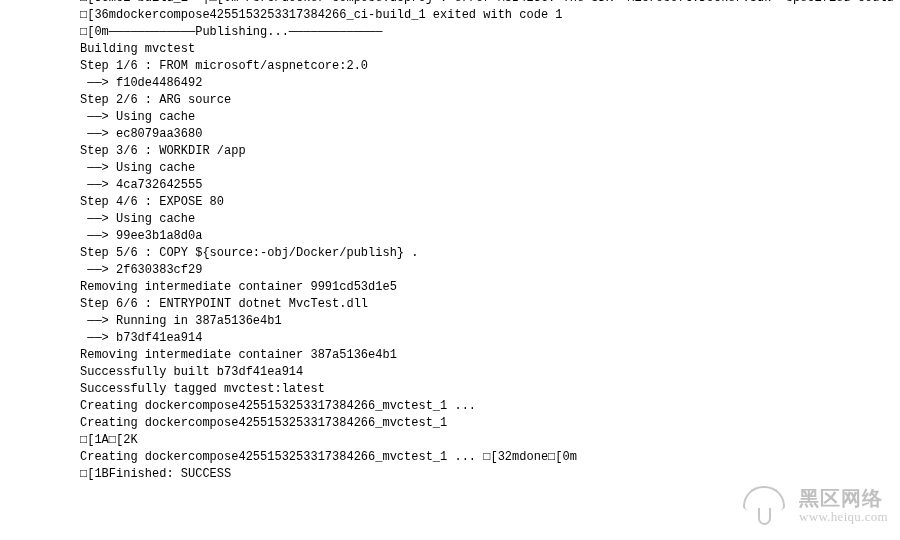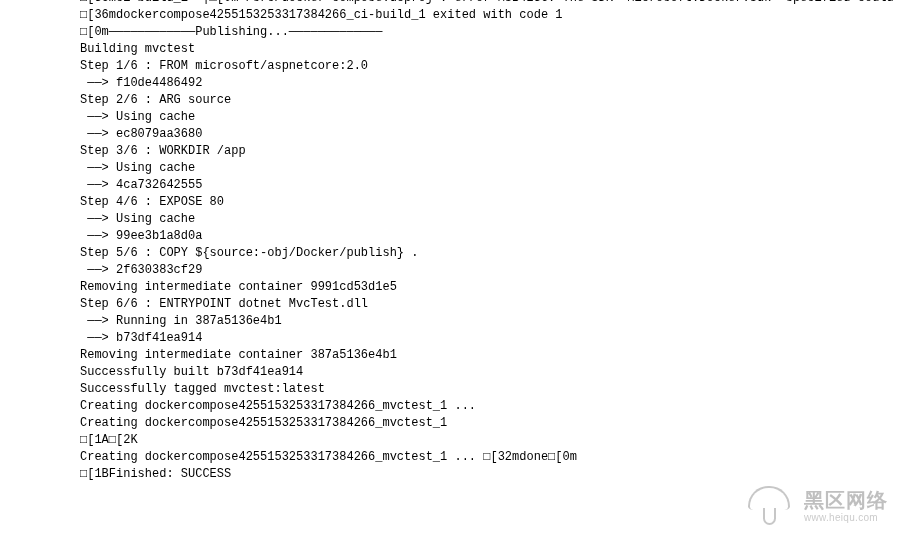--- a/index.html
+++ b/index.html
@@ -71,22 +71,22 @@
     line-height: 1.15;
   }
   .wm-cn {
     font-family: "Microsoft YaHei", "SimHei", sans-serif;
     font-size: 20px;
     font-weight: 700;
     color: #8c8c8c;
     letter-spacing: 1px;
   }
   .wm-url {
-    font-family: Liberation Sans, sans-serif;
-    font-size: 10px;
+    font-family: Liberation Serif, serif;
+    font-size: 13px;
     color: #a0a0a0;
     letter-spacing: 0.3px;
   }
 </style>
 </head>
 <body>
 
 <div class="terminal" id="terminal"><span class="line">□[36mci-build_1  |□[0m /src/docker-compose.dcproj : error MSB4236: The SDK 'Microsoft.Docker.Sdk' specified could not be found</span><span class="line">□[36mdockercompose4255153253317384266_ci-build_1 exited with code 1</span><span class="line">□[0m————————————Publishing...—————————————</span><span class="line">Building mvctest</span><span class="line">Step 1/6 : FROM microsoft/aspnetcore:2.0</span><span class="line"> ——&gt; f10de4486492</span><span class="line">Step 2/6 : ARG source</span><span class="line"> ——&gt; Using cache</span><span class="line"> ——&gt; ec8079aa3680</span><span class="line">Step 3/6 : WORKDIR /app</span><span class="line"> ——&gt; Using cache</span><span class="line"> ——&gt; 4ca732642555</span><span class="line">Step 4/6 : EXPOSE 80</span><span class="line"> ——&gt; Using cache</span><span class="line"> ——&gt; 99ee3b1a8d0a</span><span class="line">Step 5/6 : COPY ${source:-obj/Docker/publish} .</span><span class="line"> ——&gt; 2f630383cf29</span><span class="line">Removing intermediate container 9991cd53d1e5</span><span class="line">Step 6/6 : ENTRYPOINT dotnet MvcTest.dll</span><span class="line"> ——&gt; Running in 387a5136e4b1</span><span class="line"> ——&gt; b73df41ea914</span><span class="line">Removing intermediate container 387a5136e4b1</span><span class="line">Successfully built b73df41ea914</span><span class="line">Successfully tagged mvctest:latest</span><span class="line">Creating dockercompose4255153253317384266_mvctest_1 ...</span><span class="line">Creating dockercompose4255153253317384266_mvctest_1</span><span class="line">□[1A□[2K</span><span class="line">Creating dockercompose4255153253317384266_mvctest_1 ... □[32mdone□[0m</span><span class="line">□[1BFinished: SUCCESS</span></div>
 
 <div class="watermark">

